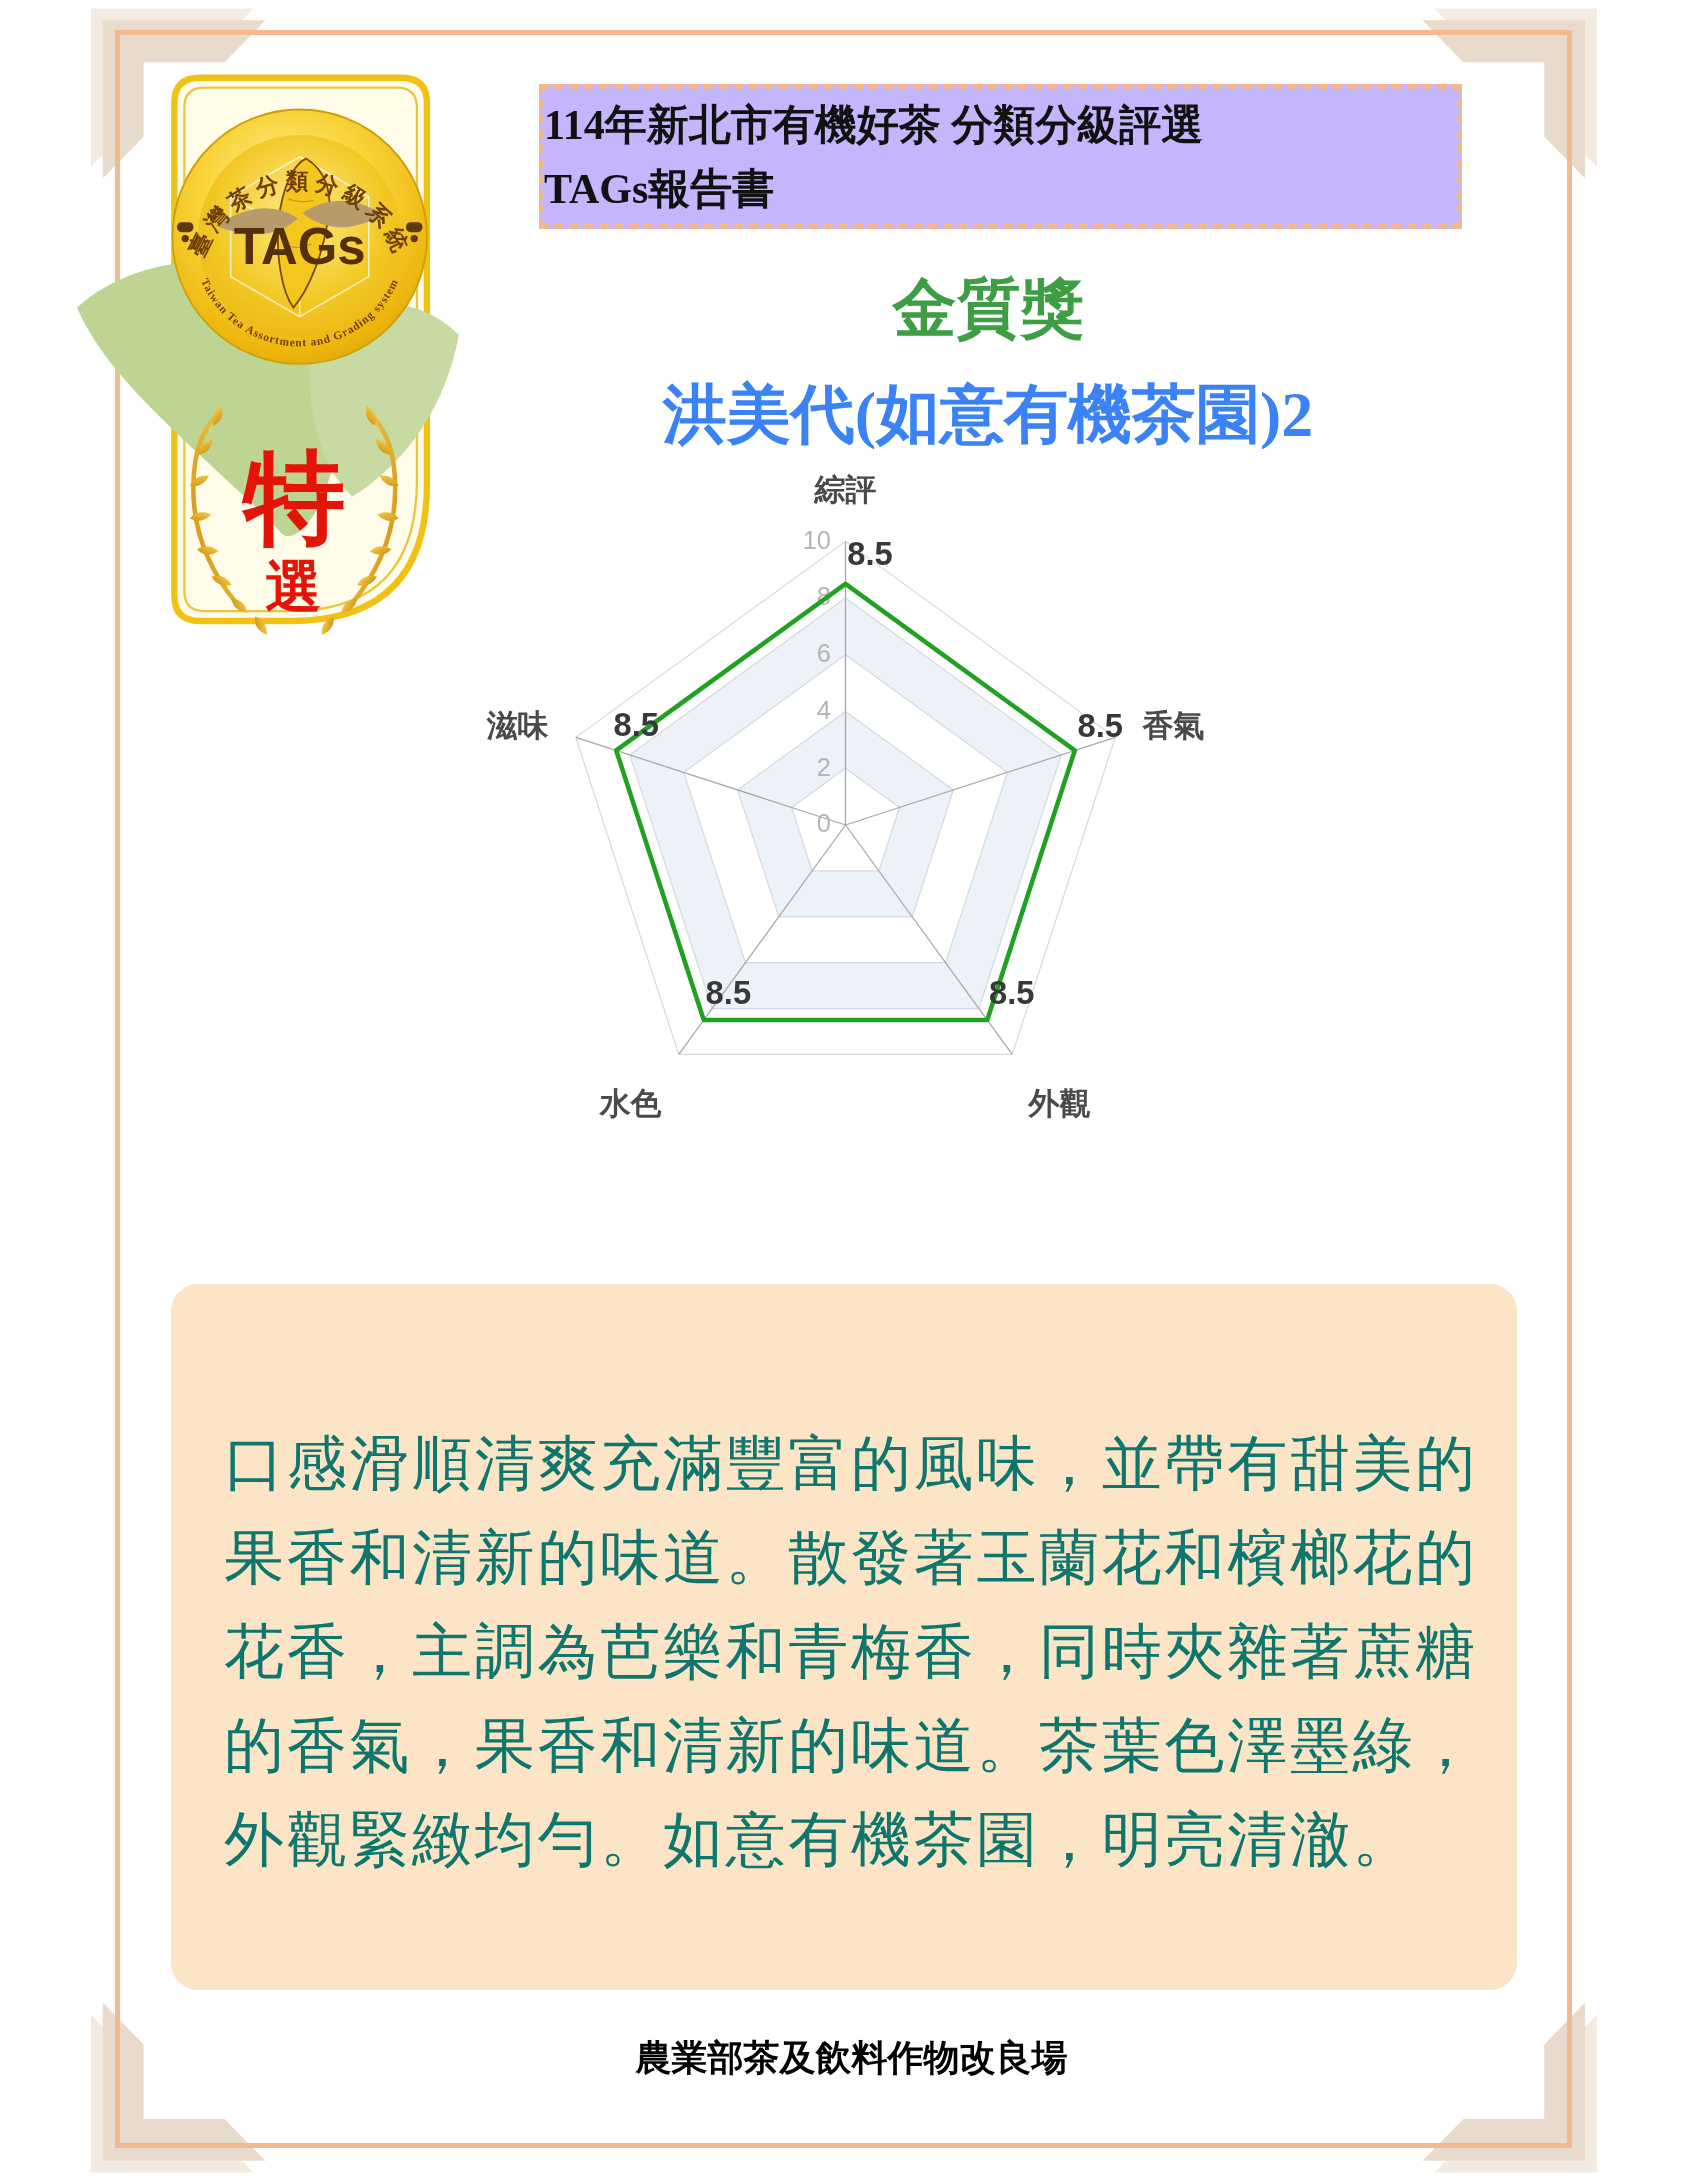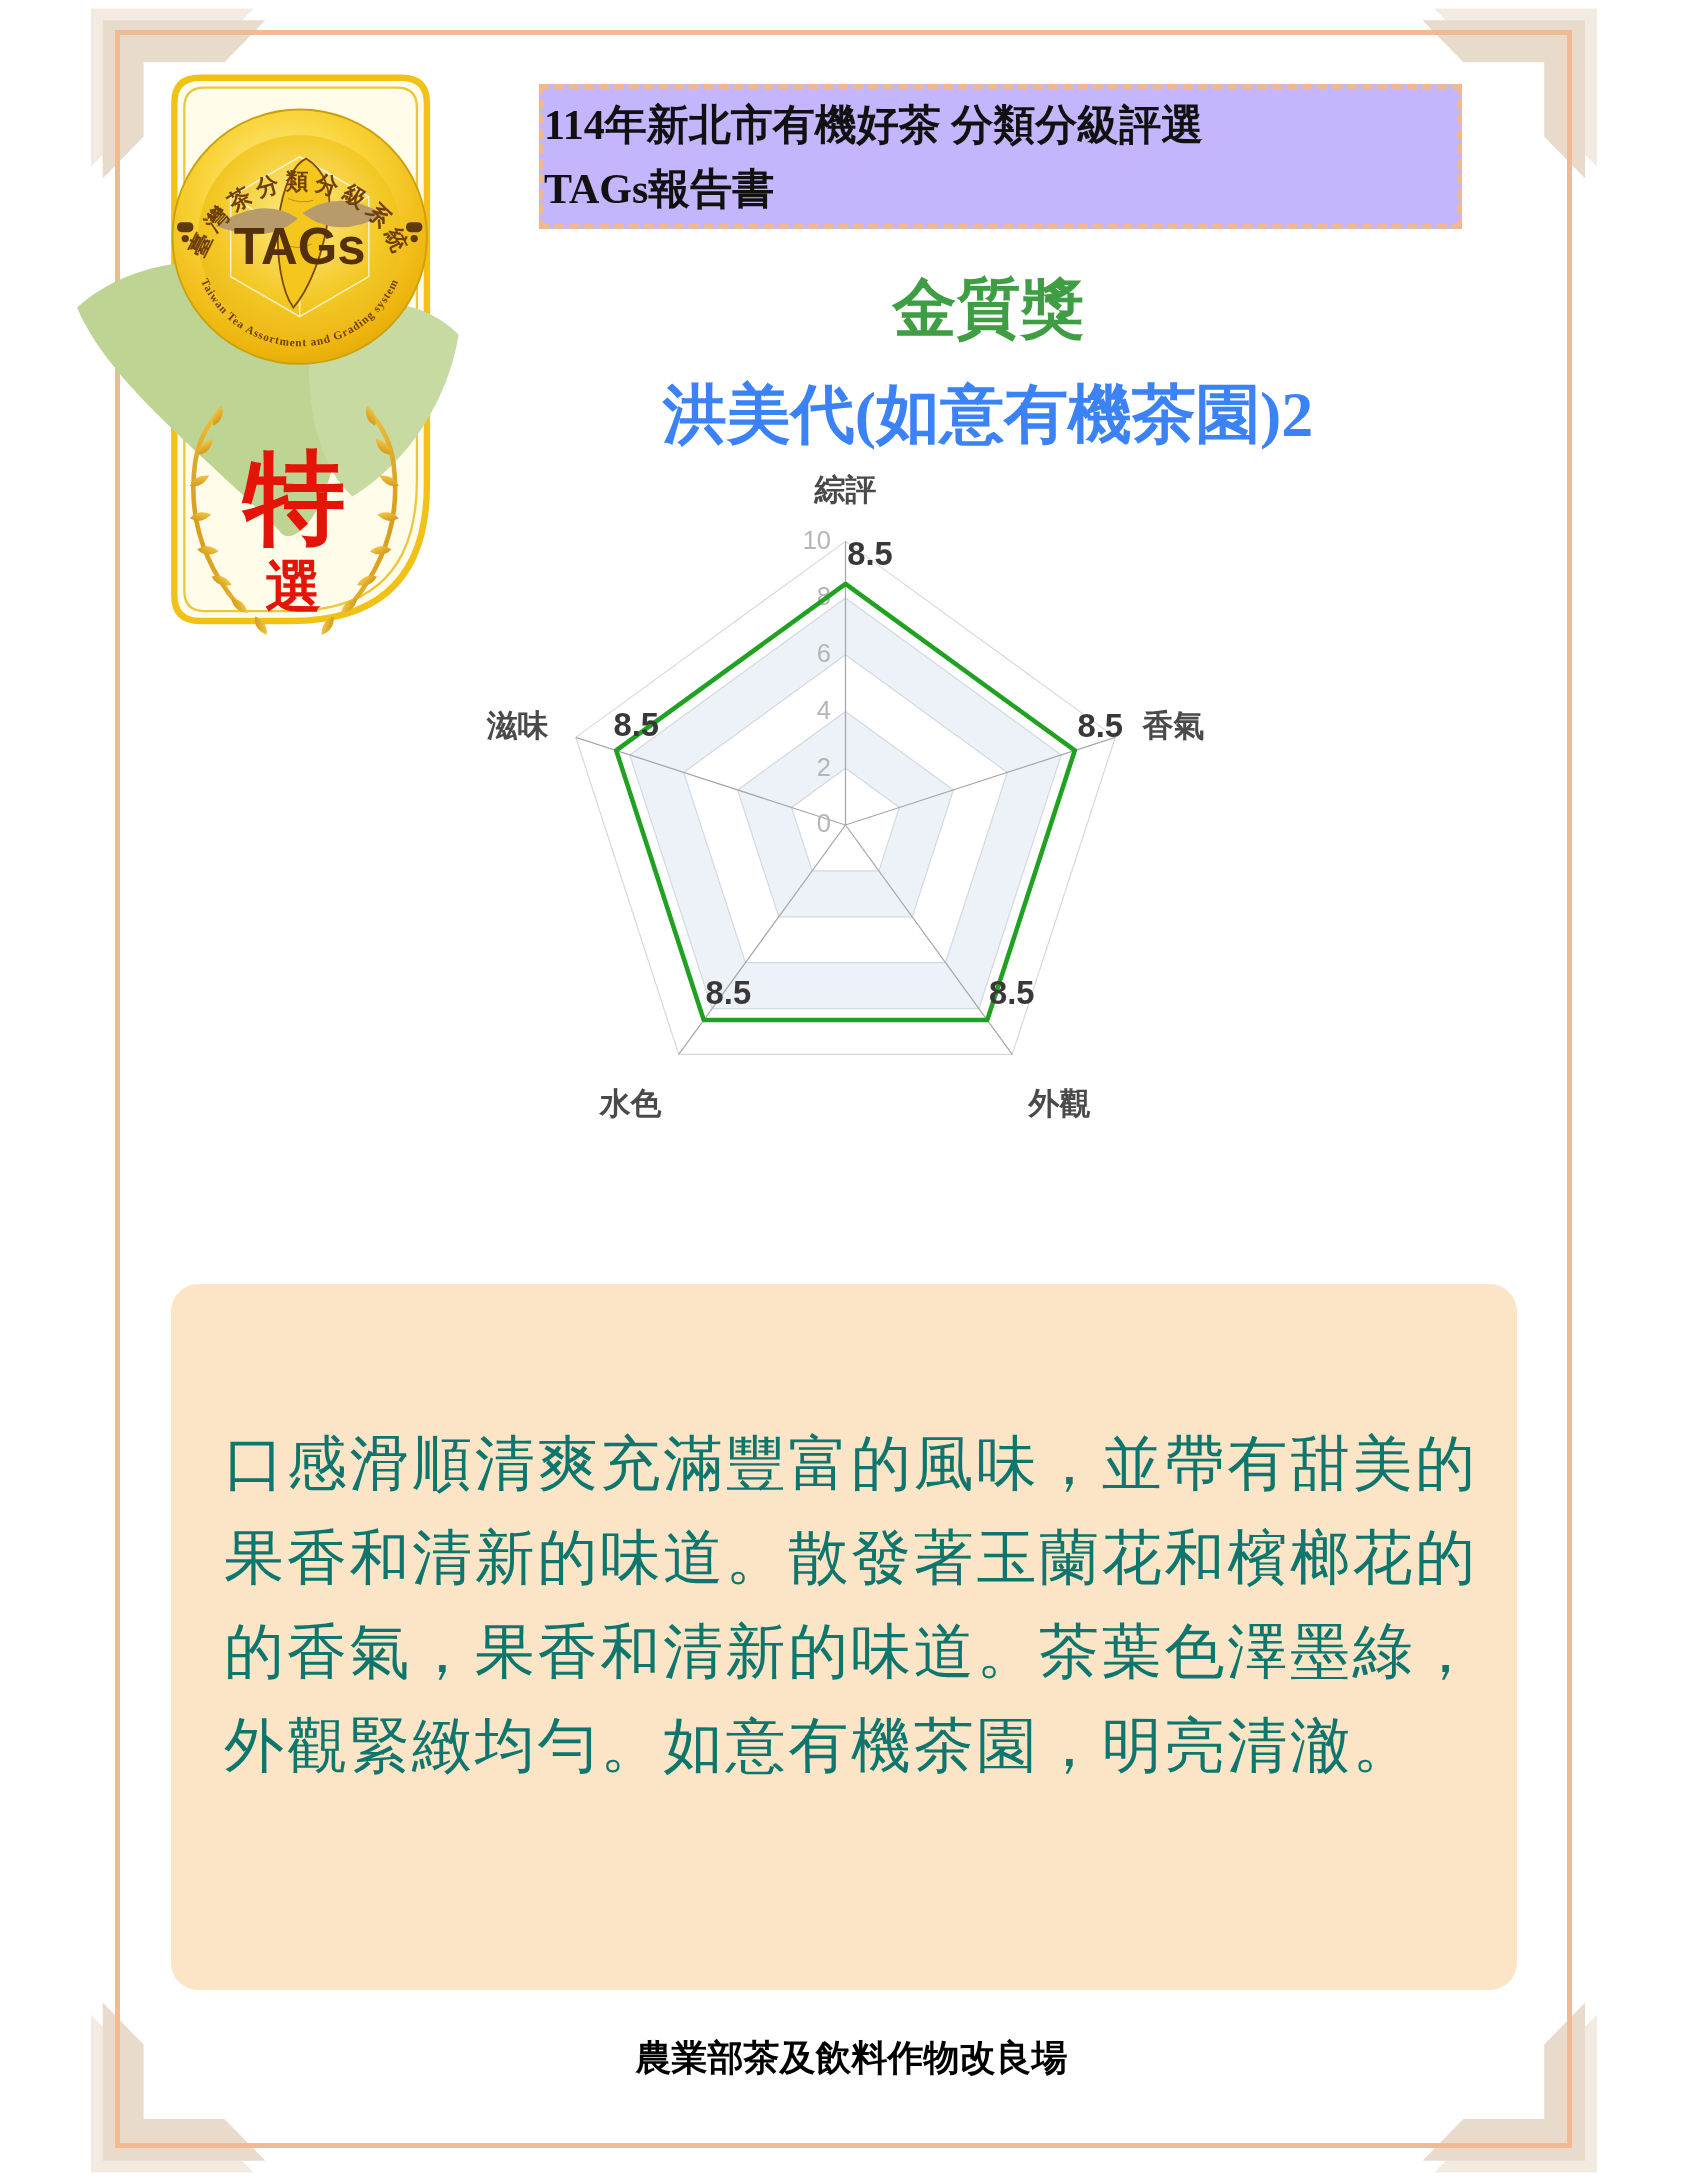--- a/index.html
+++ b/index.html
@@ -179,20 +179,21 @@
       <text x="482.0" y="131.8" text-anchor="start" fill="#383838" font-size="36" font-weight="bold" font-family="Liberation Sans, sans-serif">8.5</text>
       <text x="735.2" y="321.0" text-anchor="start" fill="#383838" font-size="36" font-weight="bold" font-family="Liberation Sans, sans-serif">8.5</text>
       <text x="637.9" y="614.6" text-anchor="start" fill="#383838" font-size="36" font-weight="bold" font-family="Liberation Sans, sans-serif">8.5</text>
       <text x="326.1" y="614.6" text-anchor="start" fill="#383838" font-size="36" font-weight="bold" font-family="Liberation Sans, sans-serif">8.5</text>
       <text x="224.8" y="320.0" text-anchor="start" fill="#383838" font-size="36" font-weight="bold" font-family="Liberation Sans, sans-serif">8.5</text>
     </svg>
 
   <div class="desc-box">
       <div>口感滑順清爽充滿豐富的風味，並帶有甜美的</div>
       <div>果香和清新的味道。散發著玉蘭花和檳榔花的</div>
+      <div>花香，主調為芭樂和青梅香，同時夾雜著蔗糖</div>
       <div>的香氣，果香和清新的味道。茶葉色澤墨綠，</div>
       <div>外觀緊緻均勻。如意有機茶園，明亮清澈。</div>
     </div>
 
   <div class="footer">
     <div class="f1">農業部茶及飲料作物改良場</div>
   </div>
 
 </div>
 

